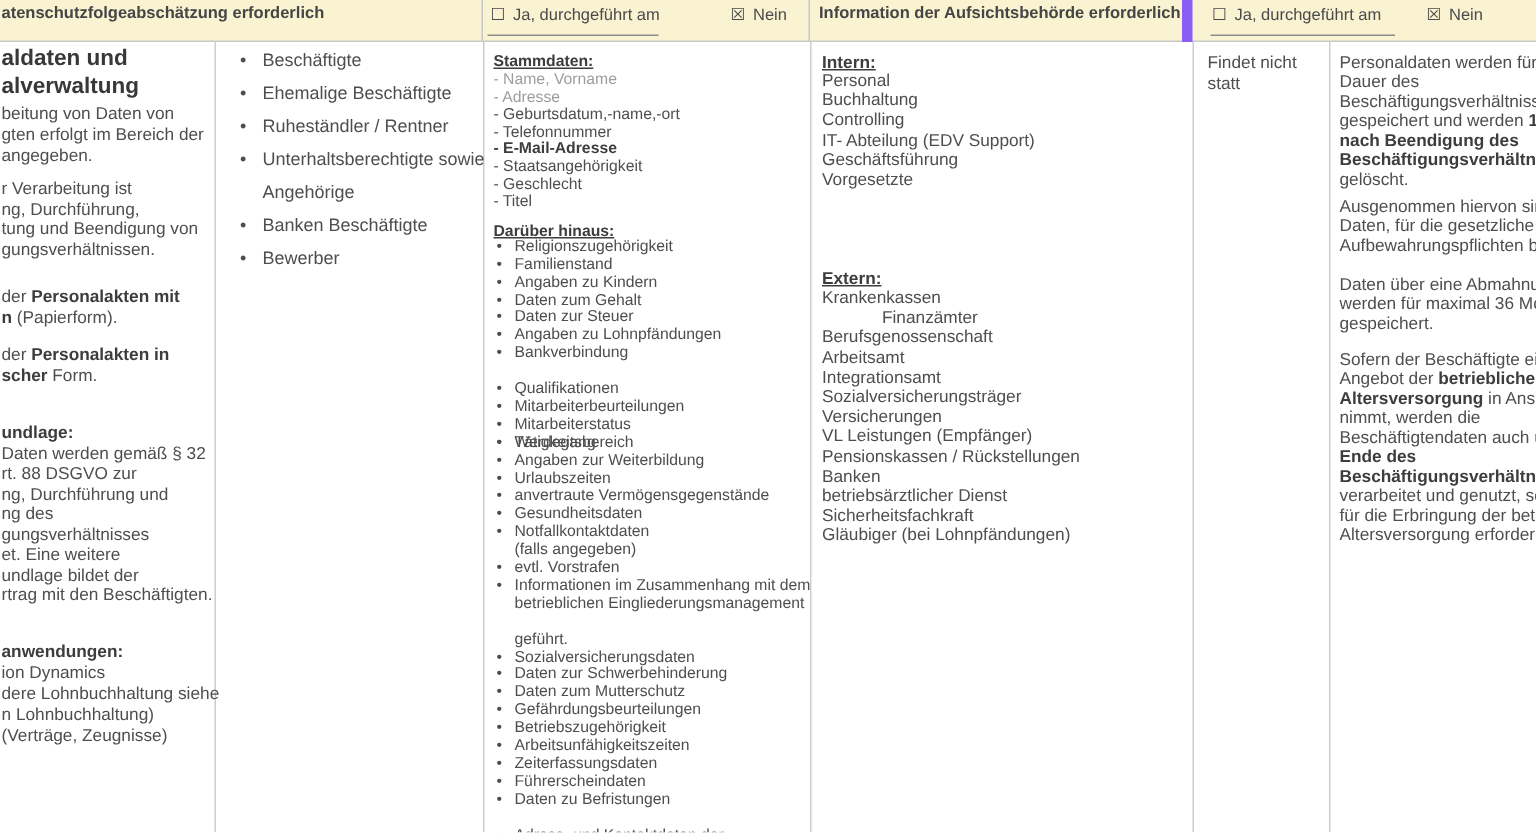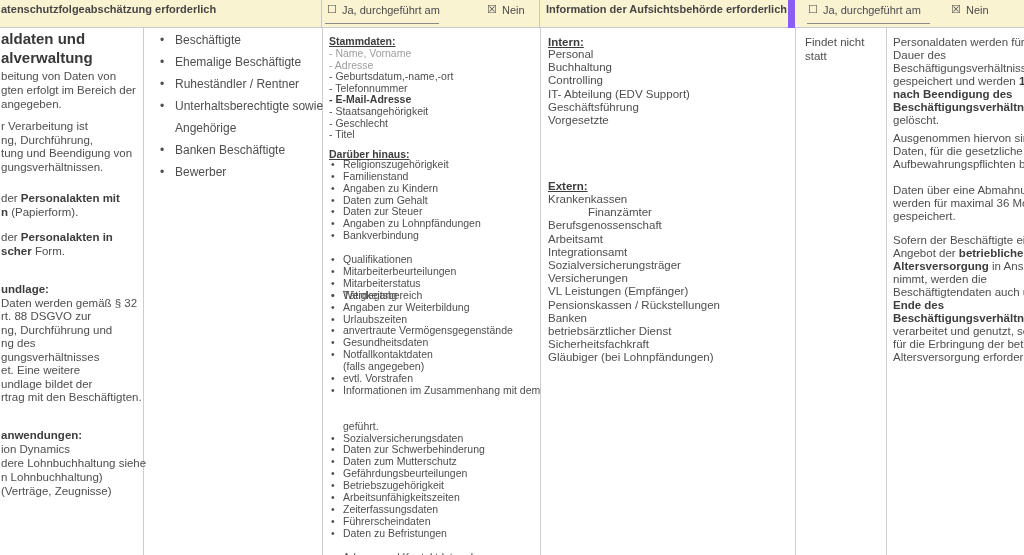--- a/index.html
+++ b/index.html
@@ -138,20 +138,21 @@
       <div class="tline" style="top: 248.8px; left: 8px;"><span class="blt">•</span><span>Mitarbeiterstatus</span></div>
       <div class="tline" style="top: 260.7px; left: 8px;"><span class="blt">•</span><span>Tätigkeitsbereich</span></div>
       <div class="tline" style="top: 272.6px; left: 8px;"><span class="blt">•</span><span>Angaben zur Weiterbildung</span></div>
       <div class="tline" style="top: 284.5px; left: 8px;"><span class="blt">•</span><span>Urlaubszeiten</span></div>
       <div class="tline" style="top: 296.4px; left: 8px;"><span class="blt">•</span><span>anvertraute Vermögensgegenstände</span></div>
       <div class="tline" style="top: 308.3px; left: 8px;"><span class="blt">•</span><span>Gesundheitsdaten</span></div>
       <div class="tline" style="top: 320.2px; left: 8px;"><span class="blt">•</span><span>Notfallkontaktdaten</span></div>
       <div class="tline" style="top: 332.1px; left: 8px;"><span class="blt"></span><span>(falls angegeben)</span></div>
       <div class="tline" style="top: 344px; left: 8px;"><span class="blt">•</span><span>evtl. Vorstrafen</span></div>
       <div class="tline" style="top: 355.9px; left: 8px;"><span class="blt">•</span><span>Informationen im Zusammenhang mit dem</span></div>
+      <div class="tline" style="top: 367.8px; left: 8px;"><span class="blt"></span><span>betrieblichen Eingliederungsmanagement</span></div>
       <div class="tline" style="top: 391.6px; left: 8px;"><span class="blt"></span><span>geführt.</span></div>
       <div class="tline" style="top: 403.5px; left: 8px;"><span class="blt">•</span><span>Sozialversicherungsdaten</span></div>
       <div class="tline" style="top: 415.4px; left: 8px;"><span class="blt">•</span><span>Daten zur Schwerbehinderung</span></div>
       <div class="tline" style="top: 427.3px; left: 8px;"><span class="blt">•</span><span>Daten zum Mutterschutz</span></div>
       <div class="tline" style="top: 439.2px; left: 8px;"><span class="blt">•</span><span>Gefährdungsbeurteilungen</span></div>
       <div class="tline" style="top: 451.1px; left: 8px;"><span class="blt">•</span><span>Betriebszugehörigkeit</span></div>
       <div class="tline" style="top: 463px; left: 8px;"><span class="blt">•</span><span>Arbeitsunfähigkeitszeiten</span></div>
       <div class="tline" style="top: 474.9px; left: 8px;"><span class="blt">•</span><span>Zeiterfassungsdaten</span></div>
       <div class="tline" style="top: 486.8px; left: 8px;"><span class="blt">•</span><span>Führerscheindaten</span></div>
       <div class="tline" style="top: 498.7px; left: 8px;"><span class="blt">•</span><span>Daten zu Befristungen</span></div>

